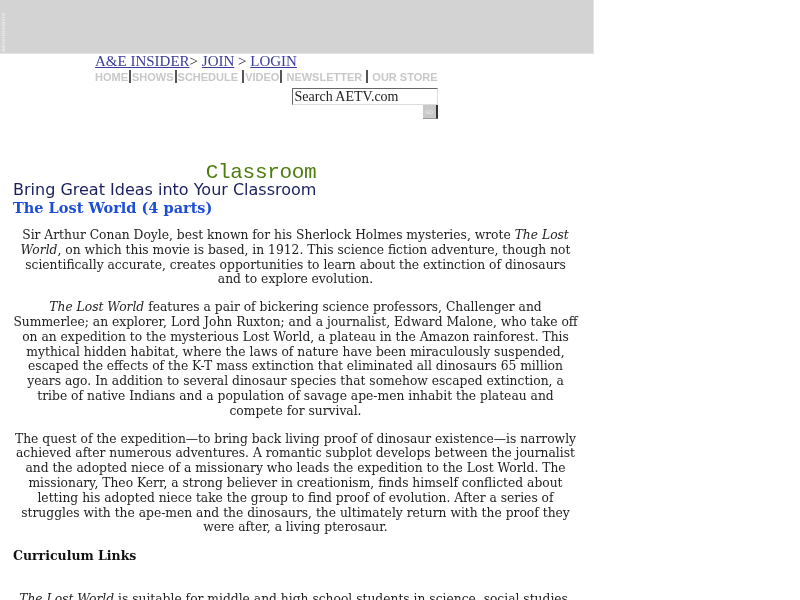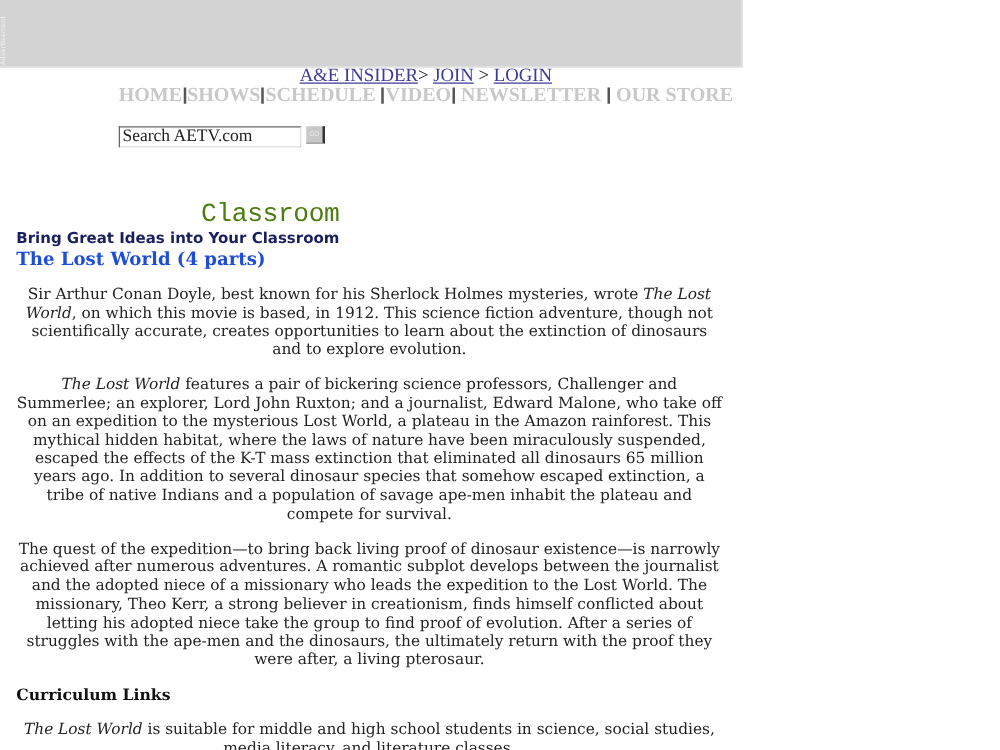--- a/index.html
+++ b/index.html
@@ -1,37 +1,37 @@
 <!DOCTYPE html>
 <html><head>
 <meta charset="utf-8">
 <style>
   html, body { margin: 0; padding: 0; background: #ffffff; }
   body { width: 800px; height: 600px; overflow: hidden; position: relative; font-family: "DejaVu Serif", serif; color: #222; }
   .ad-banner { position: absolute; left: 0; top: 0; width: 593px; height: 53px; background: #d3d3d3; border-right: 1px solid #e4e4e4; border-bottom: 1px solid #e4e4e4; }
   .ad-label { position: absolute; left: 0; top: 0; width: 6px; height: 53px; overflow: hidden; }
   .ad-label span { display: block; transform: rotate(-90deg); transform-origin: left top; position: absolute; left: 0; top: 52px; font-family: "DejaVu Sans", sans-serif; font-size: 5px; color: #f2f2f2; white-space: nowrap; letter-spacing: 0.2px; }
   .header { position: absolute; left: 95px; top: 53px; }
-  .breadcrumb { font-family: "Liberation Serif", serif; font-size: 15px; line-height: 16px; color: #222; white-space: nowrap; text-align: center; }
+  .breadcrumb { font-family: "Liberation Serif", serif; font-size: 15px; line-height: 16px; color: #222; white-space: nowrap; }
   .breadcrumb a { color: #3b3b9a; text-decoration: underline; cursor: pointer; }
   .breadcrumb .sep { color: #222; }
-  .mainnav { margin-top: 1px; font-family: Liberation Serif, serif; font-size: 16px; font-weight: bold; color: #c8c8c8; white-space: nowrap; line-height: 13px; }
+  .mainnav { margin-top: 1px; font-family: Liberation Sans, sans-serif; font-size: 11px; font-weight: bold; color: #c8c8c8; white-space: nowrap; line-height: 13px; }
   .mainnav a { color: #c8c8c8; text-decoration: none; cursor: pointer; }
   .mainnav .bar { display: inline-block; width: 2px; height: 13px; background: #555; vertical-align: -2px; margin: 0 1px; }
-  .searchrow { margin-top: 18px; display: flex; align-items: flex-start; }
+  .searchrow { margin-top: 4px; display: flex; align-items: flex-end; flex-direction: column; }
   .search-input { width: 140px; height: 15px; border: none; border-top: 1px solid #666; border-left: 1px solid #666; border-bottom: 1px solid #ddd; border-right: 1px solid #ddd; font-family: "Liberation Serif", serif; font-size: 14px; padding: 0 2px; color: #222; background: #fff; }
   .go-button { margin-left: 4px; width: 15px; height: 14px; background: #c8c8c8; border: none; border-right: 2px solid #333; border-bottom: 1px solid #999; color: #eee; font-family: "DejaVu Sans", sans-serif; font-size: 5px; padding: 0; line-height: 14px; text-align: center; cursor: pointer; }
   .classroom { position: absolute; left: 13px; top: 162px; }
   .classroom-title { font-family: Liberation Mono, monospace; font-size: 21px; color: #4d7c0f; line-height: 22px; letter-spacing: -0.3px; text-align: right; }
-  .classroom-tag { font-family: "DejaVu Sans", sans-serif; font-size: 12px; font-weight: bold; color: #1a1f5e; line-height: 12px; white-space: nowrap; }
+  .classroom-tag { font-family: "DejaVu Sans", sans-serif; font-size: 16px; font-weight: normal; color: #1a1f5e; line-height: 12px; white-space: nowrap; }
   .classroom-line { position: absolute; left: 0; top: 21px; width: 310px; height: 14px; background: linear-gradient(to right, #ffffff 0%, #eef0f3 45%, #ffffff 100%); z-index: -1; }
   .content { position: absolute; left: 13px; top: 199px; width: 565px; font-family: "DejaVu Serif", serif; font-size: 12.3px; line-height: 14.8px; color: #222; }
   .content h1 { margin: 0 0 11px 0; font-size: 14.5px; font-weight: bold; line-height: 18px; color: #1d4ed8; }
   .content p { margin: 0 0 13px 0; text-align: center; }
-  .content h2 { margin: 0 0 13px 0; font-size: 12.5px; font-weight: bold; line-height: 15px; color: #111; }
+  .content h2 { margin: 0 0 29px 0; font-size: 12.5px; font-weight: bold; line-height: 15px; color: #111; }
   .content em { font-style: italic; }
 </style>
 </head>
 <body>
 
 <div class="ad-banner">
   <div class="ad-label">
     <span>Advertisement</span>
   </div>
 </div>

